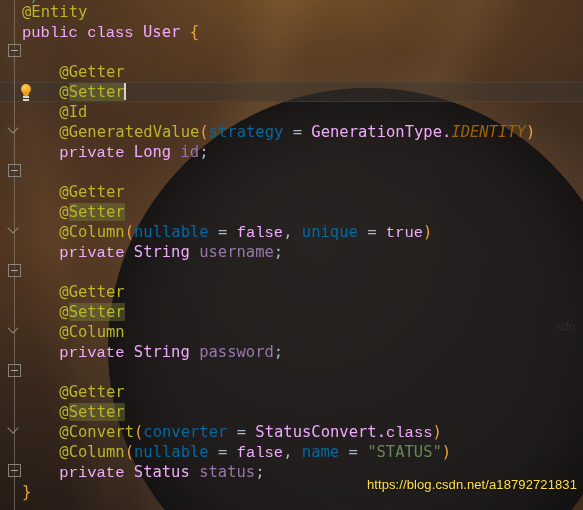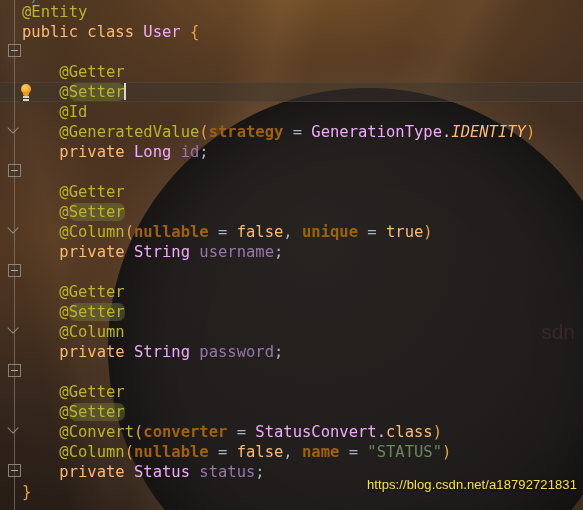--- a/index.html
+++ b/index.html
@@ -208,35 +208,35 @@
   }
   .line {
     position: relative;
     height: 20px;
     padding-left: 22px;
     box-sizing: border-box;
   }
 
   
   .t-ann      { color: #bbb529; }
-  .t-kw       { color: #fdba74; }
+  .t-kw       { color: #f0abfc; font-family: Liberation Mono, monospace; }
   .t-type     { color: #f0abfc; }
   .t-field    { color: #9876aa; margin-top: 40px; }
-  .t-param    { color: #a16207; font-weight: bold; }
+  .t-param    { color: #0369a1; }
   .t-punc     { color: #a9b7c6; }
   .t-paren    { color: #e8a33d; }
-  .t-const    { color: #fdba74; font-style: italic; }
+  .t-const    { color: #a16207; font-style: italic; }
   .t-str      { color: #6a8759; }
   .t-plain    { color: #a9b7c6; }
   .t-brace    { color: #e8a33d; }
 
   
   .hl-ident {
     background: rgba(122,130,62,0.42);
-    border-radius: 7px;
+    border-radius: 0;
   }
 
   
   .caret {
     display: inline-block;
     width: 2px;
     height: 17px;
     background: #d8d4cc;
     vertical-align: -3px;
     margin-left: -1px;
@@ -266,21 +266,21 @@
     letter-spacing: 0.1px;
     text-shadow: 0 1px 2px rgba(0,0,0,0.55);
   }
   
   .ghost-mark {
     position: absolute;
     z-index: 8;
     right: 8px;
     top: 320px;
     font-family: "Liberation Sans", sans-serif;
-    font-size: 21px;
+    font-size: 12px;
     color: rgba(120,70,70,0.30);
   }
 </style>
 </head>
 <body>
 
 <div id="editor-root">
 
   <div class="bg-base"></div>
   <div class="bg-glow"></div>

